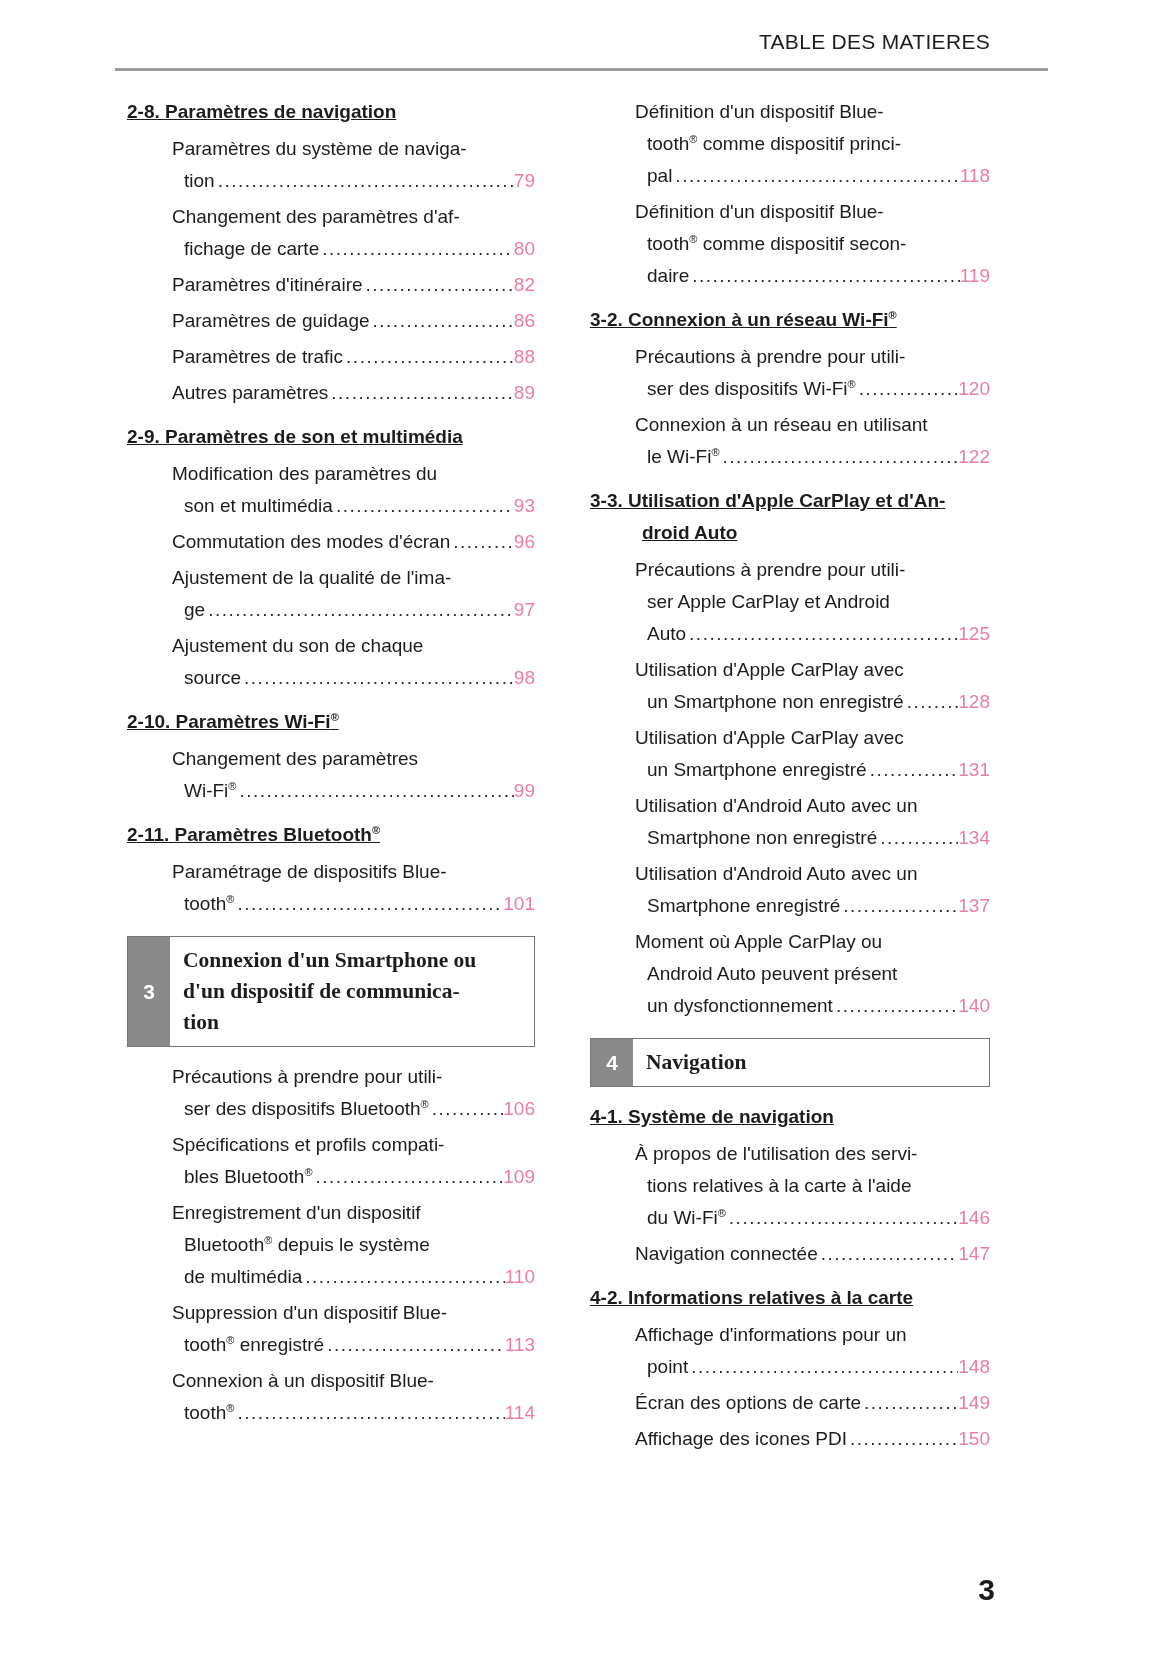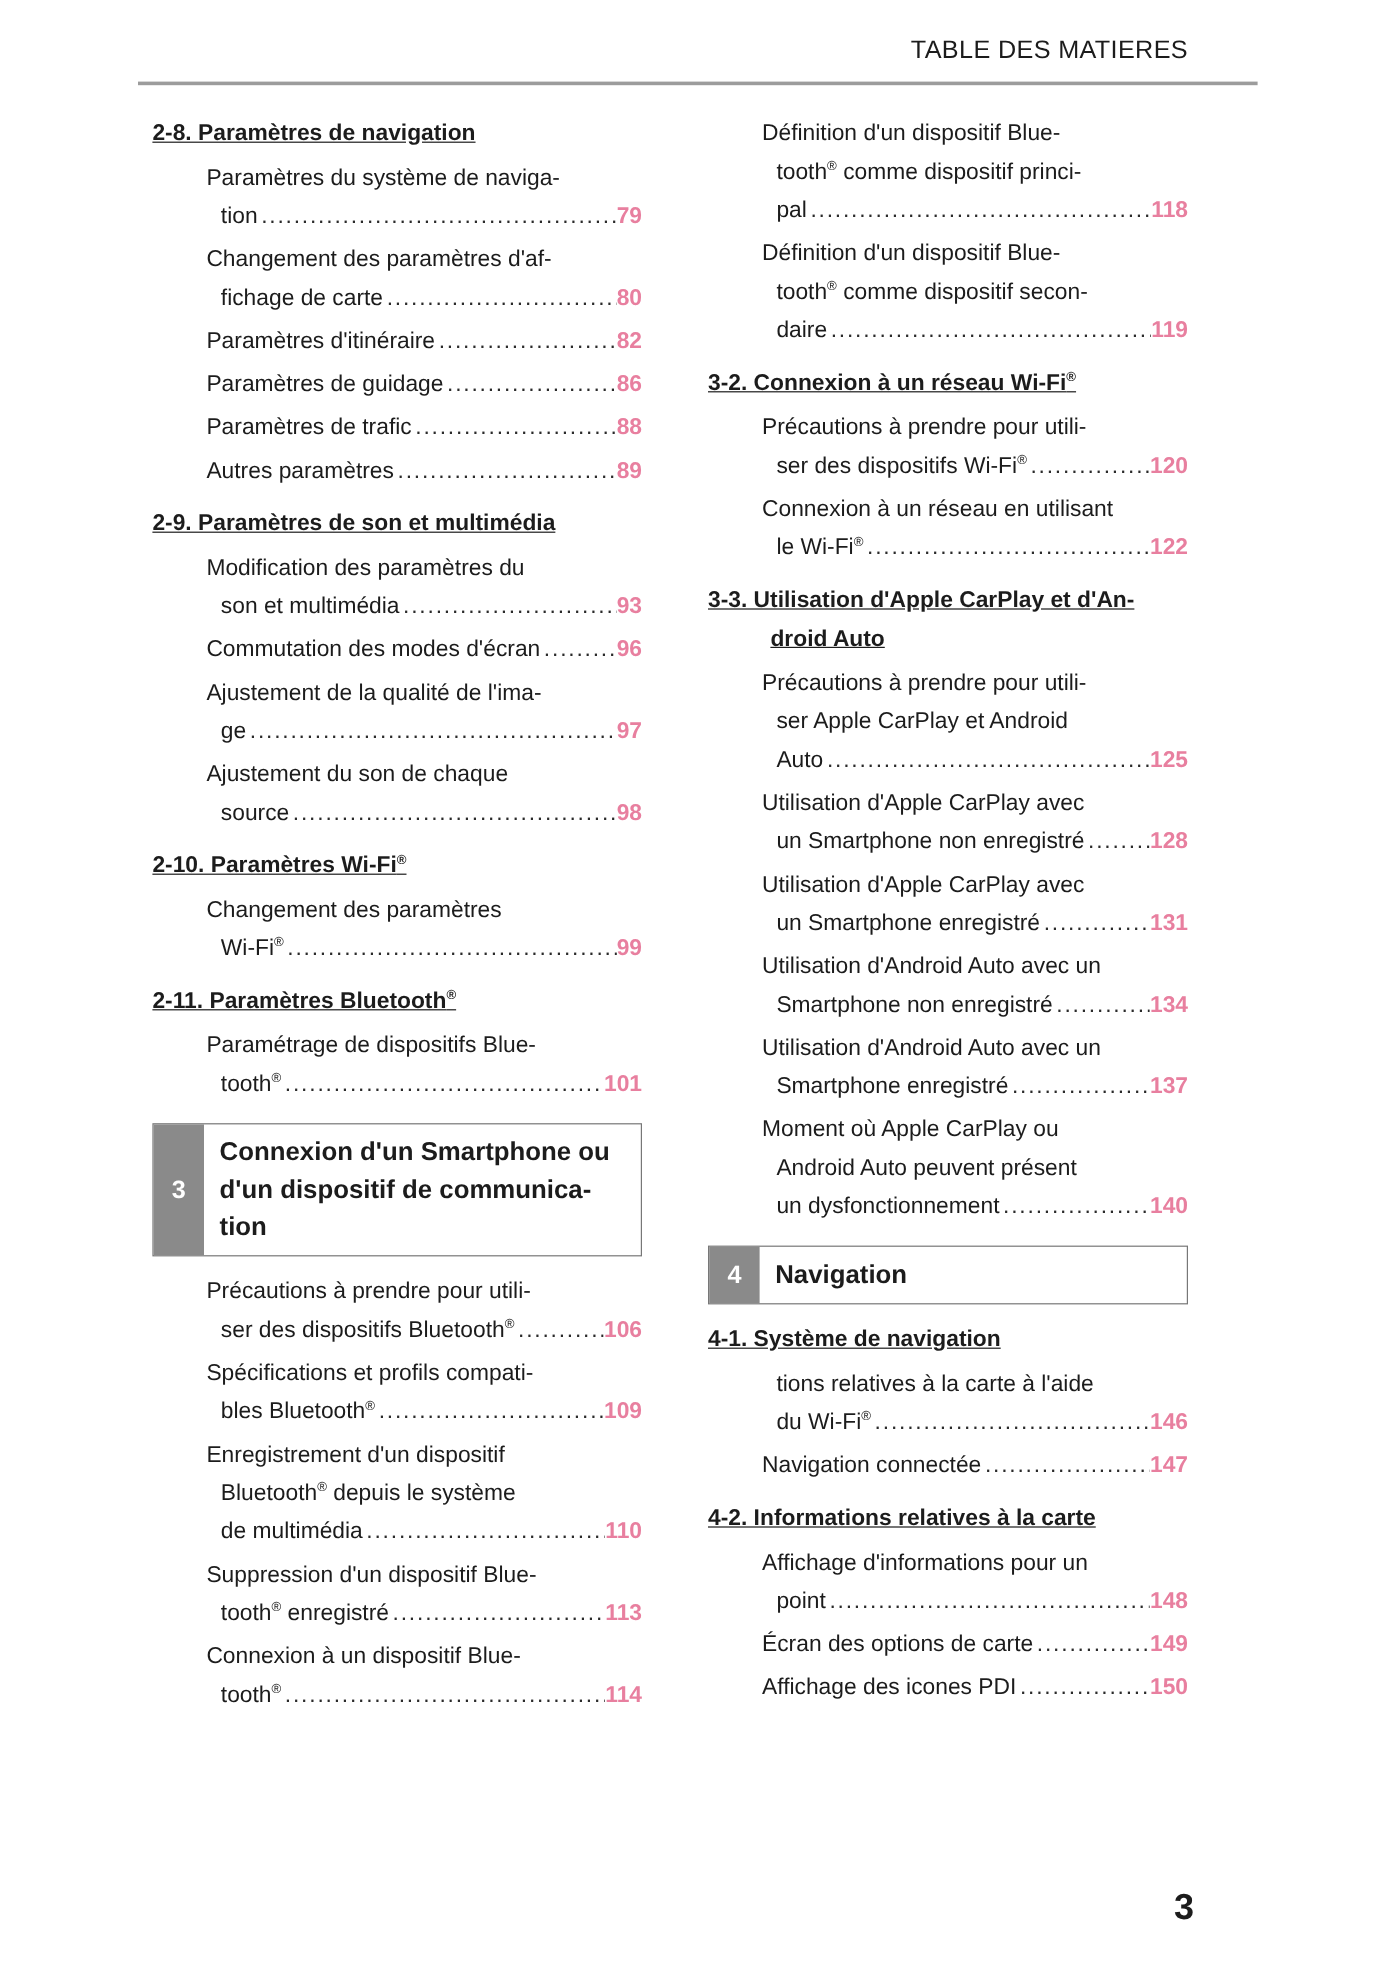--- a/index.html
+++ b/index.html
@@ -40,39 +40,39 @@
   .toc-entry { margin-bottom:4px; }
   .e-line { margin-left:45px; white-space:nowrap; }
   .e-line.cont { margin-left:57px; }
   .e-last { margin-left:45px; display:flex; align-items:baseline; }
   .e-last.cont { margin-left:57px; }
   .e-text { flex:0 0 auto; white-space:nowrap; }
   .dots {
     flex:1 1 auto; overflow:hidden; white-space:nowrap;
     letter-spacing:1.5px; padding:0 3px; color:#2a2a2a;
   }
-  .pg { flex:0 0 auto; font-weight:bold; color:var(--pink, #e87f9f);text-align:right; }
+  .pg { flex:0 0 auto; font-weight:normal; color:var(--pink, #e87f9f);text-align:right; }
 
   sup { font-size:11px; line-height:0; vertical-align:super; }
 
   .chapter-box {
     display:flex; border:1px solid #777;
     margin:16px 0 14px; min-height:48px;
   }
   .chapter-tab {
     flex:0 0 auto; width:42px;
     background:var(--tab, #8a8a8a); color:#ffffff;
     display:flex; align-items:center; justify-content:center;
     font-weight:bold; font-size:21px;
   }
   .chapter-title {
     flex:1 1 auto; padding:8px 4px 8px 13px;
     font-weight:bold; font-size:21.5px; line-height:31px;
   }
-  .chapter-line { white-space:nowrap; }
+  .chapter-line { white-space:nowrap;font-family:Liberation Serif, serif; }
 
   .footer-page-number {
     position:absolute; right:170px; bottom:46px;
     font-size:30px; font-weight:bold;
   }
 </style>
 </head>
 <body>
 
 <div class="page">
@@ -328,20 +328,21 @@
         <div class="chapter-box">
           <div class="chapter-tab">4</div>
           <div class="chapter-title">
             <div class="chapter-line">Navigation</div>
           </div>
         </div>
         <div class="toc-section">
           <div class="s-line">4-1. Système de navigation</div>
         </div>
         <div class="toc-entry">
+          <div class="e-line">À propos de l'utilisation des servi-</div>
           <div class="e-line cont">tions relatives à la carte à l'aide</div>
           <div class="e-last cont">
             <span class="e-text">du Wi-Fi<sup>®</sup></span>
             <span class="dots"><span class="dotfill">....................................................................................................</span></span>
             <span class="pg">146</span>
           </div>
         </div>
         <div class="toc-entry">
           <div class="e-last">
             <span class="e-text">Navigation connectée</span>

